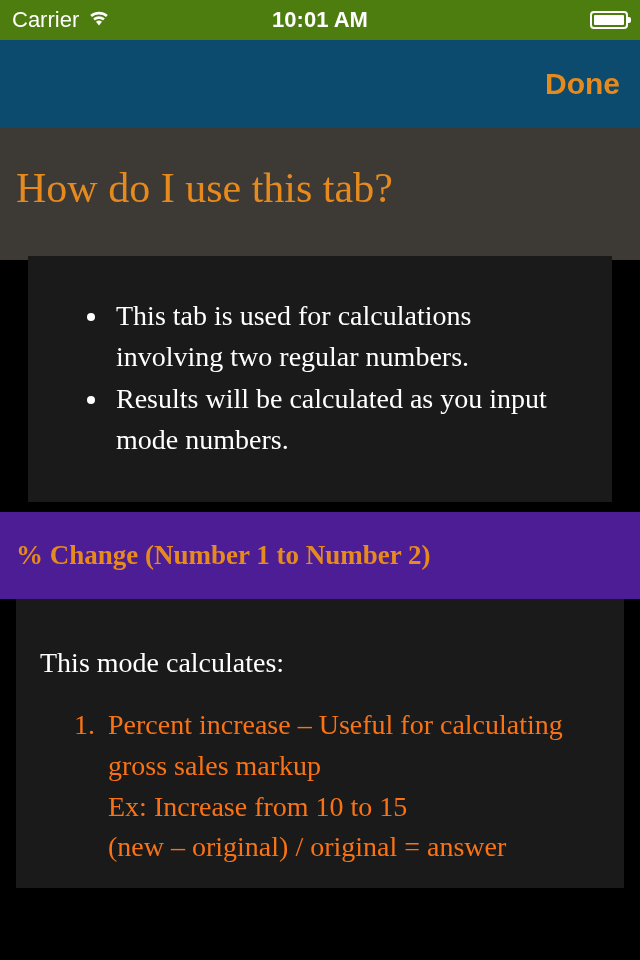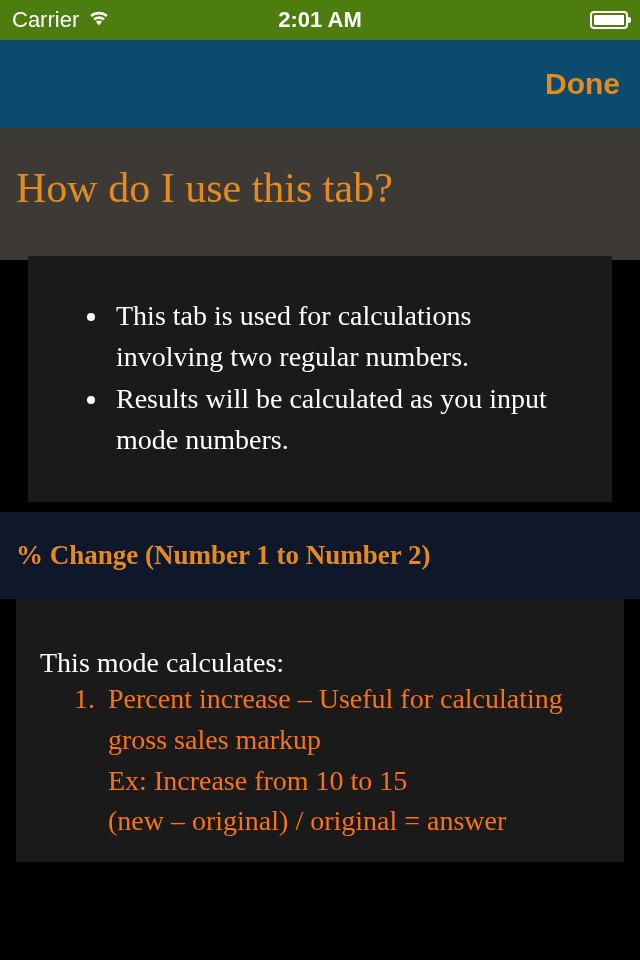--- a/index.html
+++ b/index.html
@@ -111,39 +111,40 @@
     }
     .section-body-1 li {
       color: #fff;
       font-size: 28px;
       line-height: 1.45;
       font-family: Georgia, "Times New Roman", serif;
       padding-left: 6px;
       margin-bottom: 2px;
     }
     .section-header-2 {
-      background: #0f172a;
+      background: #4c1d95;
       padding: 28px 16px 28px 16px;
       margin-top: 6px;
     }
     .section-header-2 h2 {
       color: #e78a1e;
       font-size: 27px;
       font-weight: 700;
       font-family: Georgia, "Times New Roman", serif;
     }
     .section-body-2 {
       background: #1a1a1a;
       margin: 0 16px;
       padding: 48px 24px 20px 24px;
     }
     .section-body-2 .intro {
       color: #fff;
       font-size: 28px;
       font-family: Georgia, "Times New Roman", serif;
+      margin-bottom: 26px;
     }
     .section-body-2 ol {
       list-style: decimal;
       padding-left: 62px;
     }
     .section-body-2 li {
       color: #f97316;
       font-size: 28px;
       line-height: 1.45;
       font-family: Georgia, "Times New Roman", serif;
@@ -157,21 +158,21 @@
   <div class="status-left">
     <span>Carrier</span>
     <span class="wifi-icon">
       <svg viewBox="0 0 24 20" fill="#fff">
         <path d="M12 18.5 L9 14.8 C10 14 11 13.6 12 13.6 C13 13.6 14 14 15 14.8 Z"></path>
         <path d="M6.2 11.5 C8 10 10 9.2 12 9.2 C14 9.2 16 10 17.8 11.5 L16 13.6 C14.8 12.6 13.4 12.1 12 12.1 C10.6 12.1 9.2 12.6 8 13.6 Z"></path>
         <path d="M3.2 8 C5.8 5.8 8.9 4.7 12 4.7 C15.1 4.7 18.2 5.8 20.8 8 L19 10.1 C17 8.4 14.5 7.6 12 7.6 C9.5 7.6 7 8.4 5 10.1 Z"></path>
       </svg>
     </span>
   </div>
-  <div class="status-center">2:01 AM</div>
+  <div class="status-center">10:01 AM</div>
   <div class="status-right">
     <div class="battery">
       <div class="battery-fill"></div>
     </div>
   </div>
 </div>
 
 <div class="nav-bar">
   <button class="done-btn">Done</button>
 </div>

